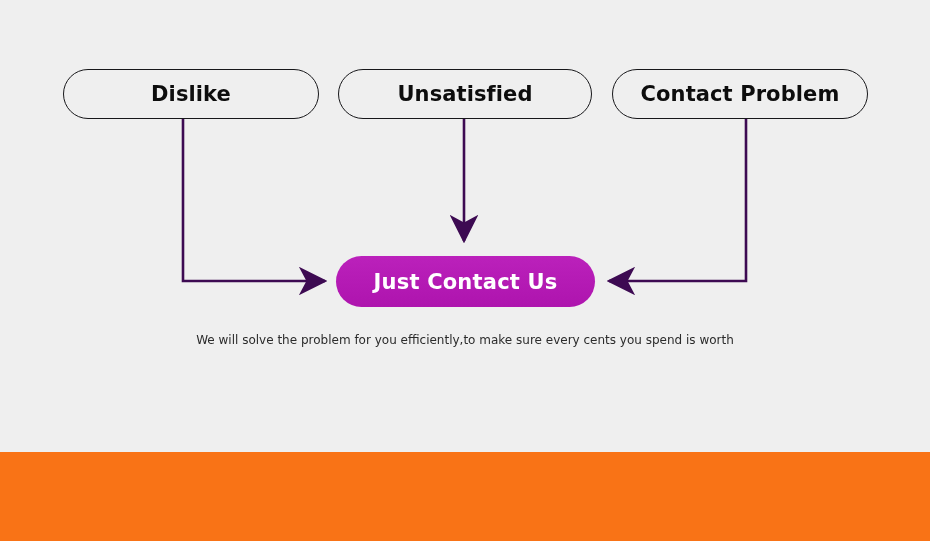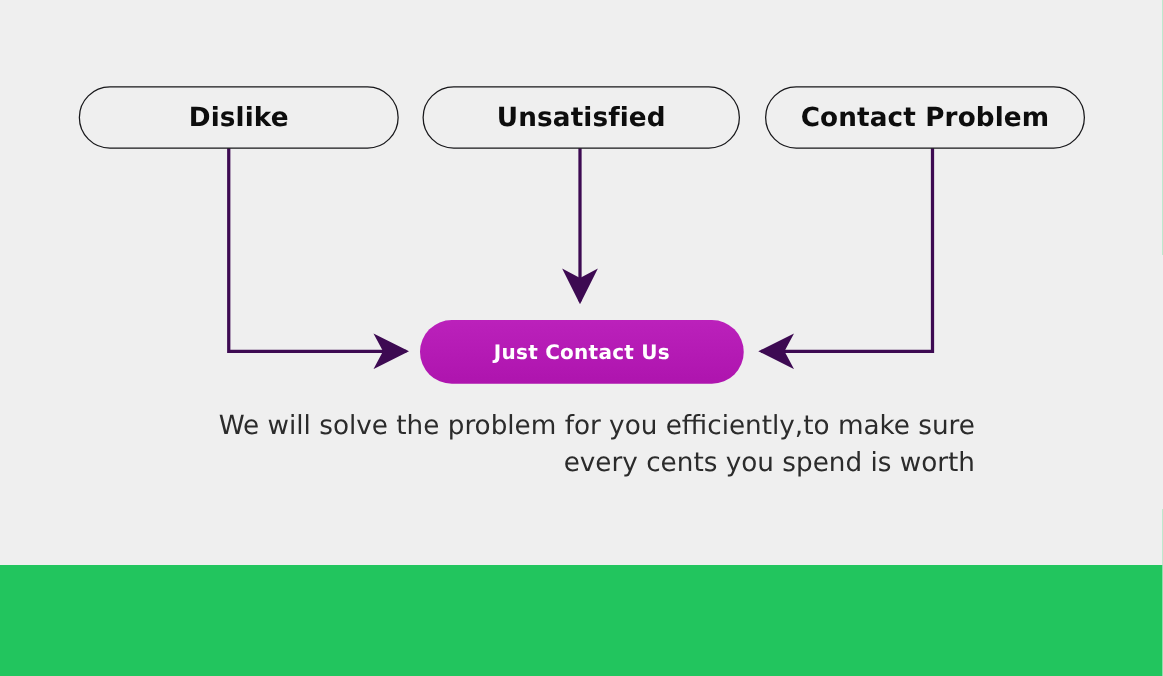--- a/index.html
+++ b/index.html
@@ -11,21 +11,21 @@
     width: 930px;
     height: 541px;
     font-family: "DejaVu Sans", "Liberation Sans", sans-serif;
     overflow: hidden;
   }
 
   #infographic {
     position: relative;
     width: 930px;
     height: 541px;
-    background: #22c55e;
+    background: #f97316;
   }
 
   
   .panel {
     position: absolute;
     left: 0;
     top: 0;
     width: 930px;
     height: 452px;
     background: #efefef;
@@ -72,35 +72,35 @@
     width: 259px;
     height: 51px;
     border-radius: 26px;
     background: #b51cb5;
     background: linear-gradient(180deg, #bb21bb 0%, #ae14ae 100%);
     display: flex;
     align-items: center;
     justify-content: center;
   }
   .cta-label {
-    font-size: 16px;
+    font-size: 21px;
     font-weight: 700;
     color: #ffffff;
     letter-spacing: 0.2px;
     white-space: nowrap;
   }
 
   
   .caption {
     position: absolute;
     left: 150px;
     top: 325px;
     width: 630px;
-    text-align: right;
-    font-size: 21px;
+    text-align: center;
+    font-size: 12px;
     font-weight: 400;
     line-height: 30px;
     color: #2b2b2b;
   }
 </style>
 </head>
 <body>
 
 <div id="infographic">
 

